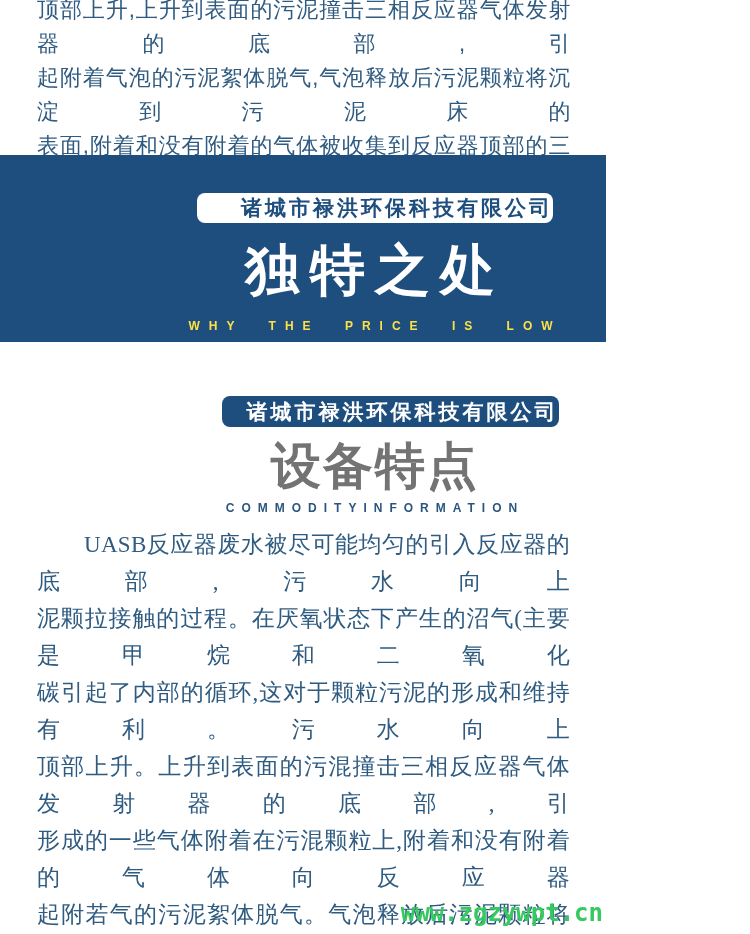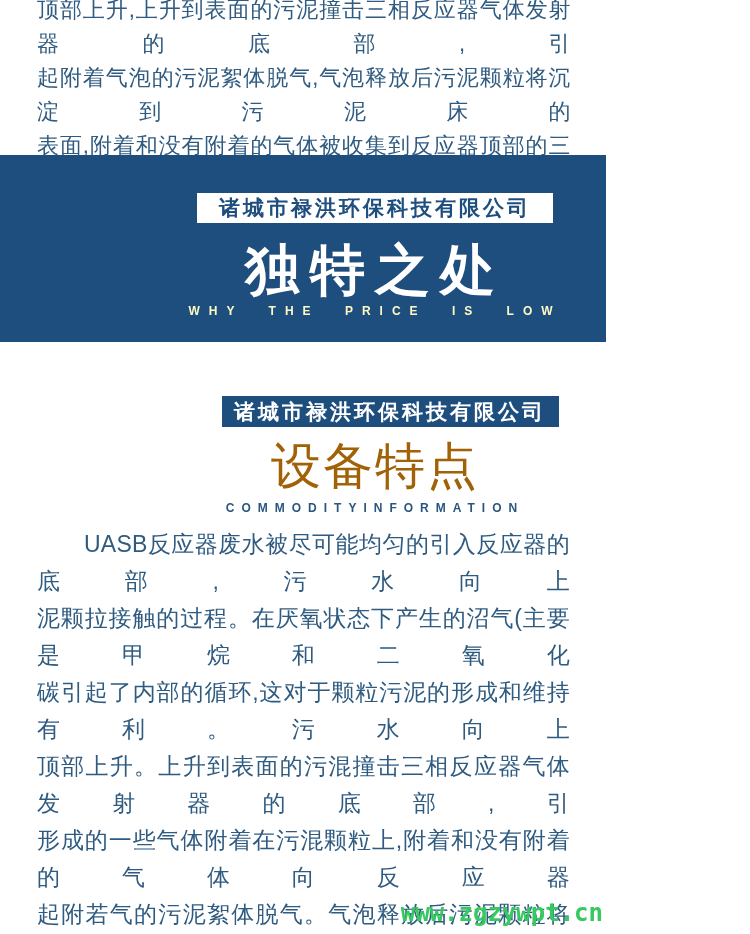--- a/index.html
+++ b/index.html
@@ -39,24 +39,24 @@
     left: 0;
     width: 750px;
     height: 187px;
     background: #1e4e7d;
     display: flex;
     flex-direction: column;
     align-items: center;
   }
   .badge {
     height: 30px;
-    border-radius: 0;
+    border-radius: 8px;
     display: flex;
     align-items: center;
-    justify-content: center;
+    justify-content: flex-end;
     font-weight: 700;
     font-size: 21px;
     letter-spacing: 3px;
     white-space: nowrap;
   }
   .badge-outline {
     margin-top: 38px;
     width: 356px;
     background: #ffffff;
     color: #1e4e7d;
@@ -64,22 +64,22 @@
   .banner-title {
     margin-top: 16px;
     color: #ffffff;
     font-size: 55px;
     font-weight: 700;
     letter-spacing: 10px;
     line-height: 62px;
     white-space: nowrap;
   }
   .banner-subtitle {
-    margin-top: 3px;
-    color: #fef9c3;
+    margin-top: 18px;
+    color: #fde047;
     font-size: 12px;
     font-weight: 700;
     letter-spacing: 9px;
     word-spacing: 13px;
     white-space: nowrap;
   }
 
   
   .features-header {
     position: absolute;
@@ -93,23 +93,23 @@
   .badge-filled {
     width: 337px;
     height: 31px;
     background: #1e4e7d;
     color: #ffffff;
     position: relative;
     left: 15px;
   }
   .features-title {
     margin-top: 12px;
-    color: #a16207;
+    color: #737373;
     font-size: 50px;
-    font-weight: 400;
+    font-weight: 700;
     letter-spacing: 2px;
     line-height: 54px;
     white-space: nowrap;
   }
   .features-subtitle {
     margin-top: 8px;
     color: #2a5580;
     font-size: 12px;
     font-weight: 700;
     letter-spacing: 7px;
@@ -124,20 +124,21 @@
     right: 36px;
     color: #2f5b80;
     font-size: 23px;
     font-weight: 500;
     line-height: 37px;
   }
   .bline {
     text-align: justify;
     text-align-last: justify;
     letter-spacing: 0.3px;
+    font-family: Liberation Serif, serif;
   }
 
   
   .watermark {
     position: absolute;
     right: 3px;
     bottom: 7px;
     color: #35c95f;
     font-family: "DejaVu Sans Mono", monospace;
     font-size: 24px;

